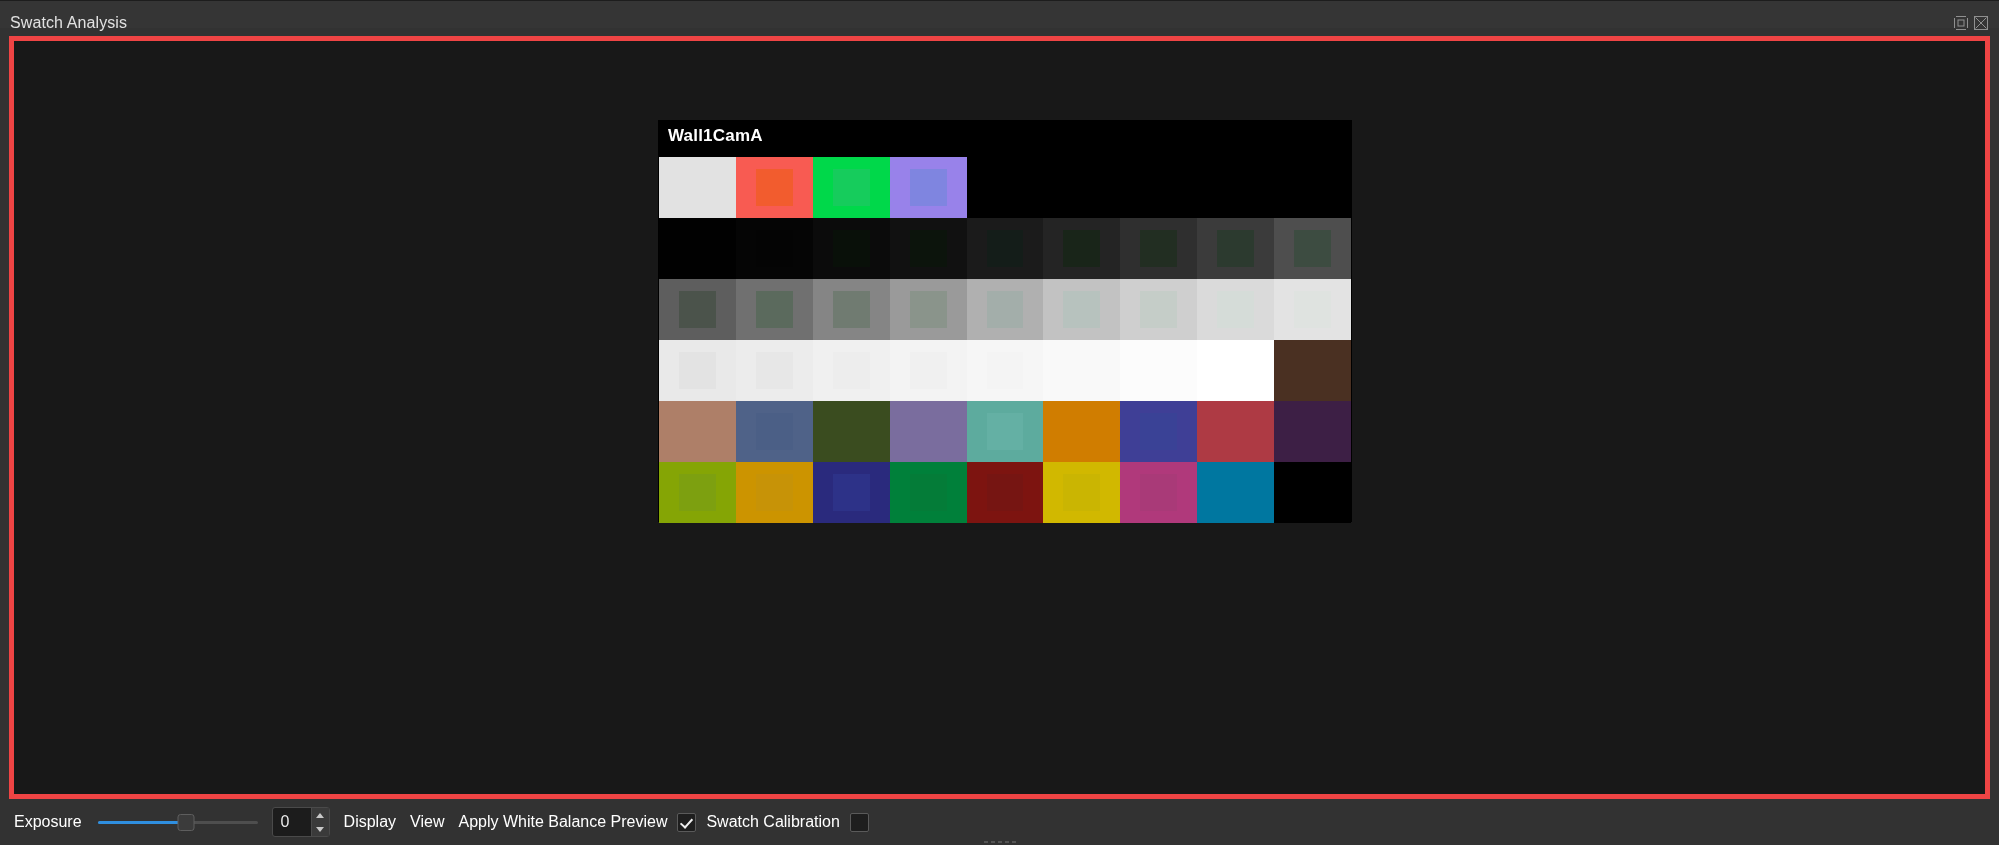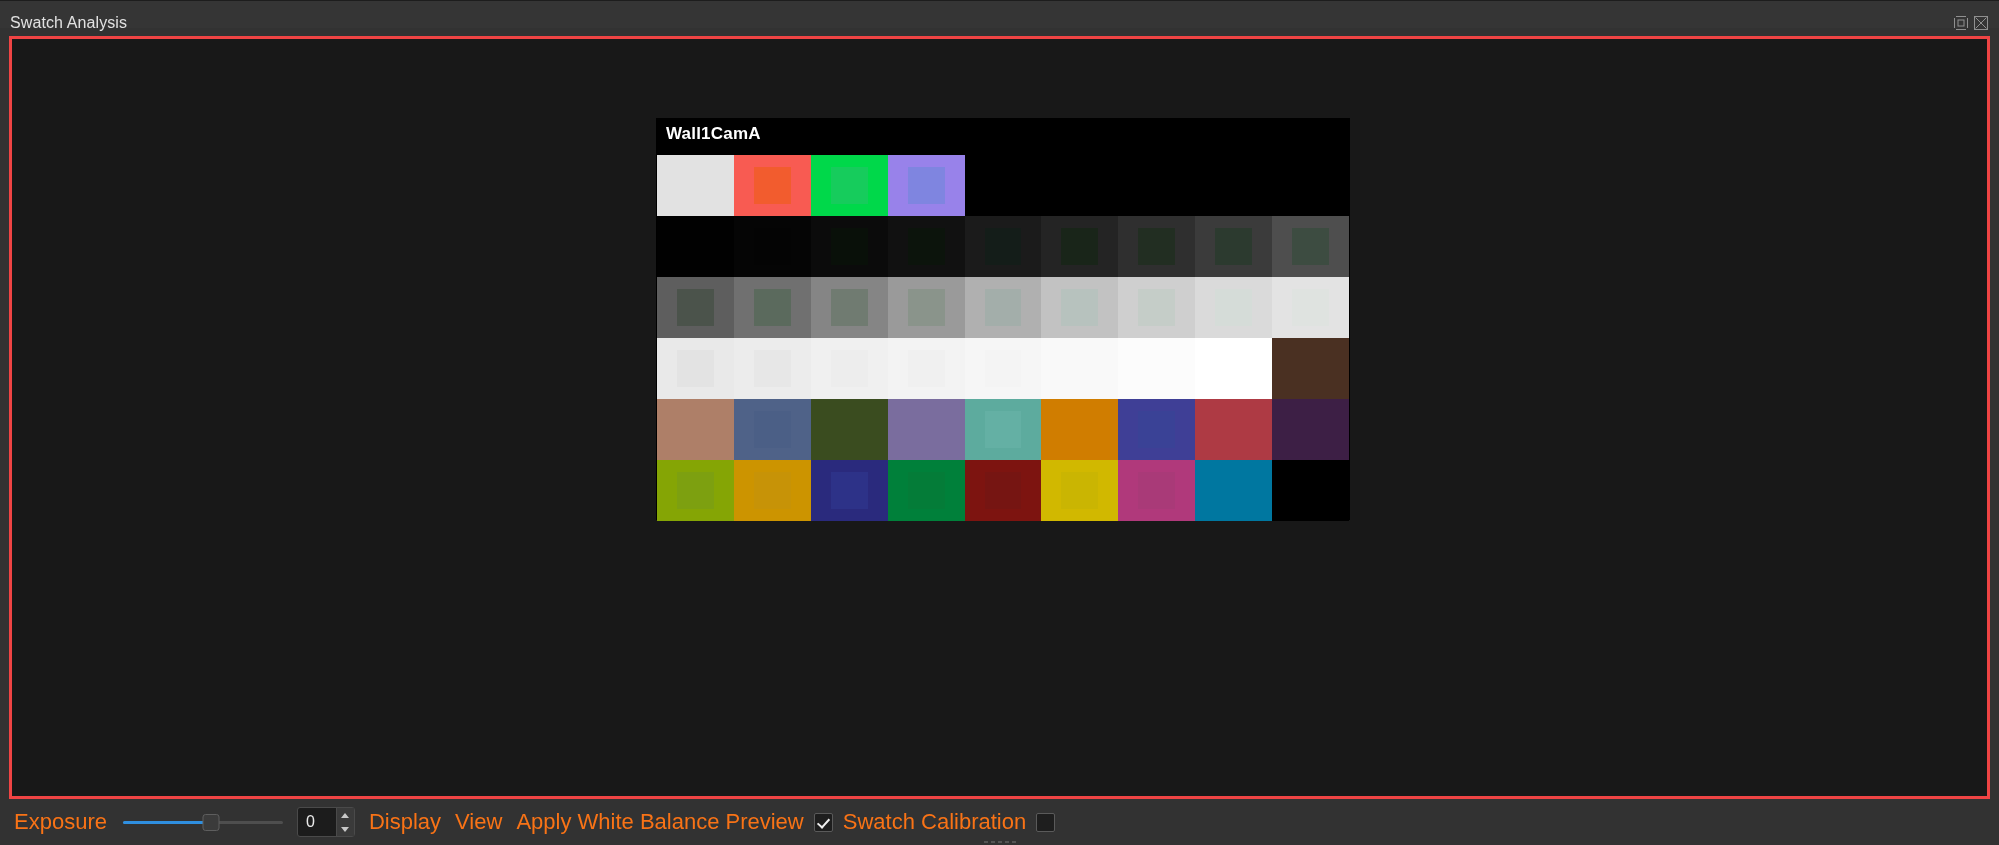--- a/index.html
+++ b/index.html
@@ -63,21 +63,21 @@
     flex: 1 1 auto;
     padding: 8px 9px 0 9px;
     box-sizing: border-box;
     min-height: 0;
   }
   .viewer {
     position: relative;
     width: 100%;
     height: 100%;
     background: #181818;
-    border: 3px solid #ef4444;
+    border: 5px solid #ef4444;
     box-sizing: border-box;
     overflow: hidden;
   }
 
   
   .plate {
     position: absolute;
     left: 644px;
     top: 79px;
     width: 694px;
@@ -126,22 +126,22 @@
     display: flex;
     align-items: center;
     padding: 0 10px 0 14px;
     box-sizing: border-box;
     background: #323232;
     gap: 0;
     font-size: 16px;
     white-space: nowrap;
   }
   .tb-label {
-    color: #f97316;
-    font-size: 22px;
+    color: #ffffff;
+    font-size: 16px;
     line-height: 1;
   }
 
   
   .slider {
     position: relative;
     width: 160px;
     height: 20px;
     margin-left: 16px;
     margin-right: 14px;

